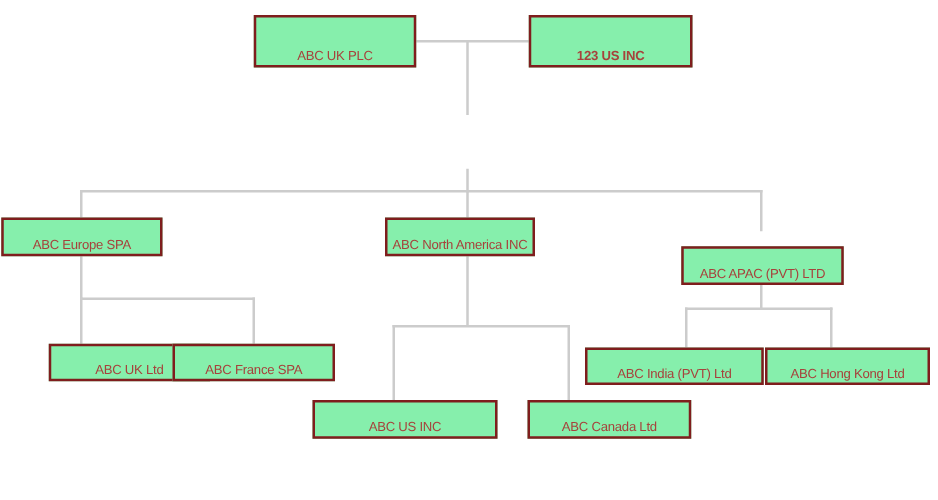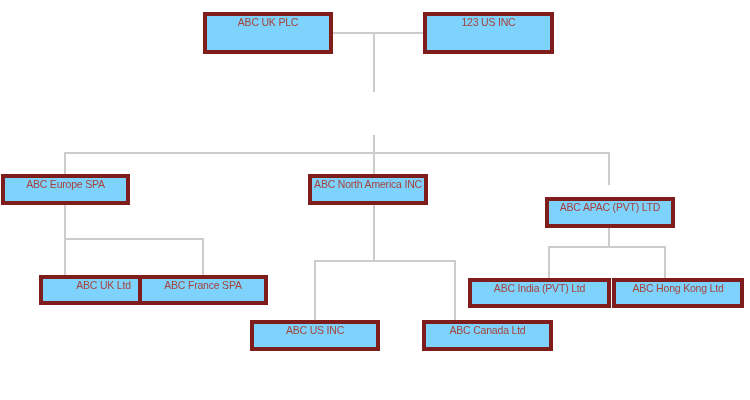--- a/index.html
+++ b/index.html
@@ -11,24 +11,24 @@
     position: relative;
     width: 750px;
     height: 400px;
     background: #ffffff;
     overflow: hidden;
     font-family: "Liberation Sans", sans-serif;
   }
   .node {
     position: absolute;
     box-sizing: border-box;
-    background: #7dd3fc;
-    border: 4px solid #7f1d1d;
+    background: #86efac;
+    border: 2px solid #7f1d1d;
     display: flex;
-    align-items: flex-start;
+    align-items: flex-end;
     justify-content: center;
     text-align: center;
     z-index: 2;
     cursor: default;
   }
   .node-label {
     color: #a6423c;
     font-size: 10.5px;
     line-height: 13px;
     letter-spacing: -0.2px;
@@ -62,39 +62,39 @@
   <div class="line" style="left:314px;top:260px;width:2px;height:60px;"></div>
   <div class="line" style="left:454px;top:260px;width:2px;height:60px;"></div>
   <div class="line" style="left:608px;top:216px;width:2px;height:32px;"></div>
   <div class="line" style="left:548px;top:246px;width:118px;height:2px;"></div>
   <div class="line" style="left:548px;top:246px;width:2px;height:32px;"></div>
   <div class="line" style="left:664px;top:246px;width:2px;height:32px;"></div>
 
   <div class="node" style="left:203px;top:12px;width:130px;height:42px;">
     <span class="node-label">ABC UK PLC</span>
   </div>
-  <div class="node" style="left:423px;top:12px;width:131px;height:42px;">
+  <div class="node" style="left:423px;top:12px;width:131px;height:42px;font-weight:bold;">
     <span class="node-label">123 US INC</span>
   </div>
   <div class="node" style="left:1px;top:174px;width:129px;height:31px;">
     <span class="node-label">ABC Europe SPA</span>
   </div>
   <div class="node" style="left:308px;top:174px;width:120px;height:31px;">
     <span class="node-label">ABC North America INC</span>
   </div>
   <div class="node" style="left:545px;top:185px;width:130px;height:31px;margin-top:12px;">
     <span class="node-label">ABC APAC (PVT) LTD</span>
   </div>
   <div class="node" style="left:3px;top:275px;width:129px;height:30px;margin-left:36px;">
     <span class="node-label">ABC UK Ltd</span>
   </div>
   <div class="node" style="left:138px;top:275px;width:130px;height:30px;">
     <span class="node-label">ABC France SPA</span>
   </div>
-  <div class="node" style="left:250px;top:320px;width:130px;height:31px;">
+  <div class="node" style="left:250px;top:320px;width:148px;height:31px;">
     <span class="node-label">ABC US INC</span>
   </div>
   <div class="node" style="left:390px;top:320px;width:131px;height:31px;margin-left:32px;">
     <span class="node-label">ABC Canada Ltd</span>
   </div>
   <div class="node" style="left:468px;top:278px;width:143px;height:30px;">
     <span class="node-label">ABC India (PVT) Ltd</span>
   </div>
   <div class="node" style="left:612px;top:278px;width:132px;height:30px;">
     <span class="node-label">ABC Hong Kong Ltd</span>

